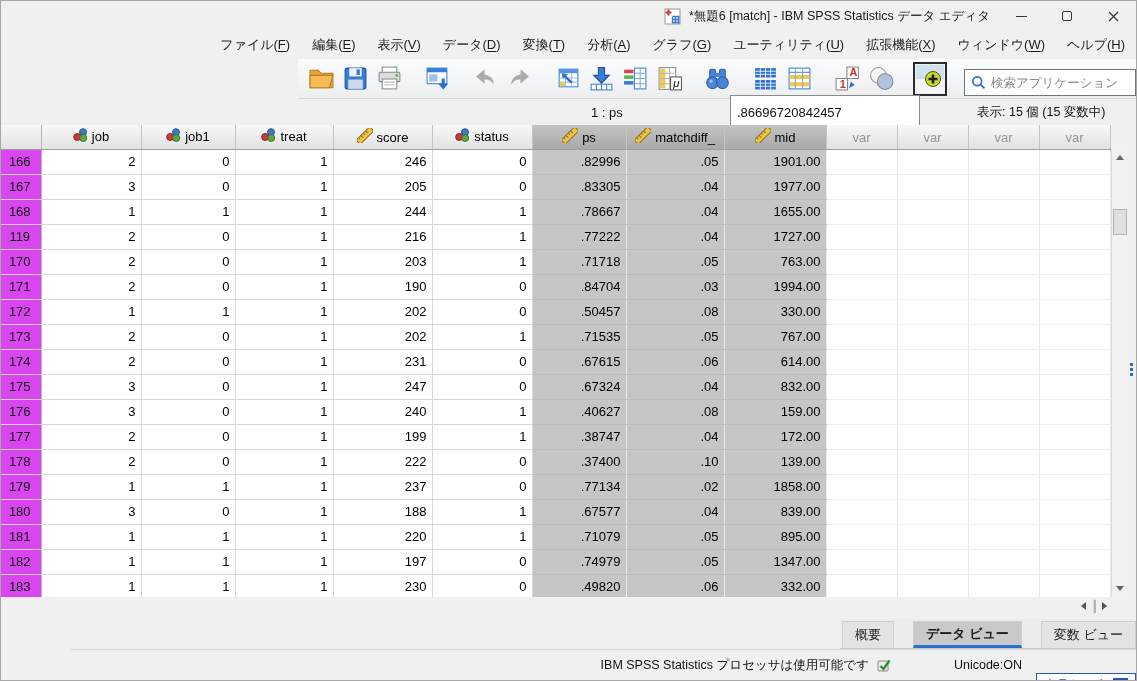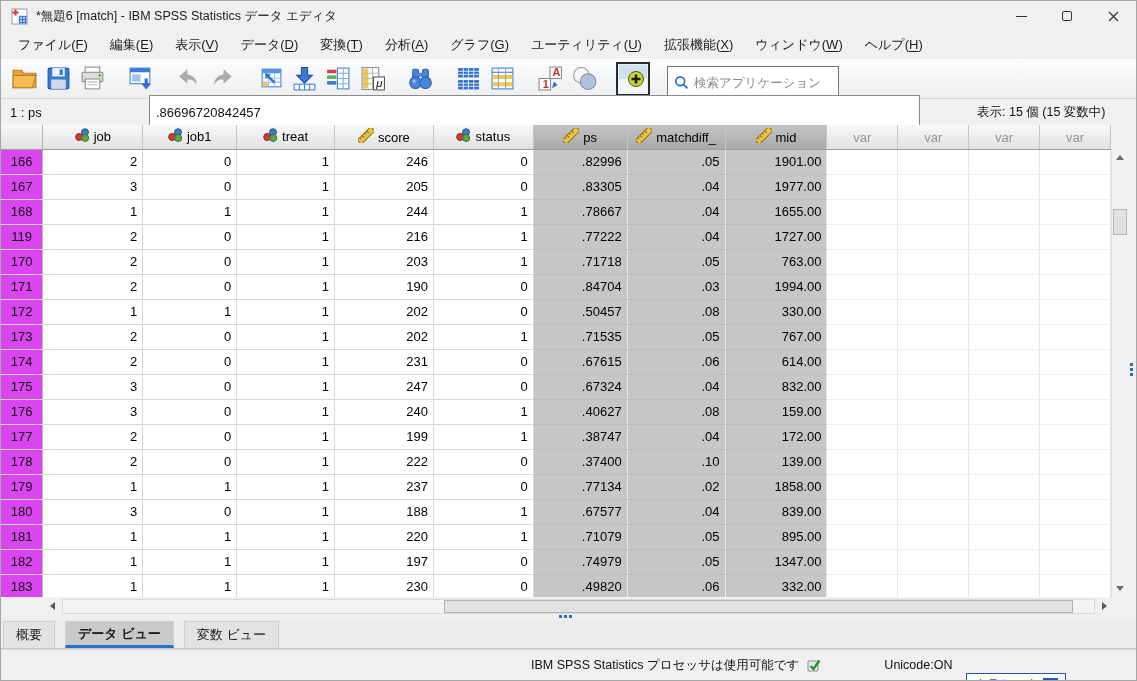--- a/index.html
+++ b/index.html
@@ -1,19 +1,19 @@
 <!DOCTYPE html>
 <html><head>
 <meta charset="utf-8">
 <style>
   * { box-sizing: border-box; margin: 0; padding: 0; }
   html,body { background:#cfcfcf; }
   body { font-family:"Liberation Sans","DejaVu Sans",sans-serif; }
   .window { width:1137px; height:681px; background:#f0f0f0; border:1px solid #a6a6a6;
-            display:flex; flex-direction:column; overflow:hidden; position:relative; }
+            display:flex; flex-direction:column; overflow:hidden; position:relative;align-items:flex-end; }
 
   
   .titlebar { height:30px; display:flex; align-items:center; padding-left:10px; gap:8px;
               font-size:12.5px; color:#1a1a1a; flex:0 0 auto; }
   .win-controls { margin-left:auto; display:flex; height:100%; }
   .win-btn { width:46px; display:flex; align-items:center; justify-content:center; }
   .glyph-min { width:11px; height:1px; background:#333; }
   .glyph-max { width:10px; height:10px; border:1px solid #333; border-radius:2px; }
 
   
@@ -23,21 +23,21 @@
   .menu-item u { text-underline-offset:2px; }
 
   
   .toolbar { height:40px; display:flex; align-items:center; padding-left:6px;
              background:linear-gradient(#fbfcfd,#eceef0); border-bottom:1px solid #d9d9d9; flex:0 0 auto; }
   .tool-icons { display:flex; align-items:center; }
   .tool-btn { width:32px; height:32px; display:flex; align-items:center; justify-content:center; margin:0 1px; }
   .tool-btn.gap { margin-left:15px; }
   .tool-btn.boxed { border:2px solid #2b2b2b; width:34px; height:34px; background:#e9f0f7; }
   .ticon { display:flex; }
-  .search-box { margin-left:16px; width:172px; height:34px; background:#fff; border:1px solid #757575;
+  .search-box { margin-left:16px; width:172px; height:27px; background:#fff; border:1px solid #757575;
                 display:flex; align-items:center; padding:12px 5px; gap:4px;margin-top:8px; }
   .search-box input { border:none; outline:none; flex:1; font-size:12.5px; min-width:0;
                       font-family:inherit; color:#333; }
   .search-box input::placeholder { color:#8a8a8a; }
 
   
   .formula-row { height:26px; display:flex; align-items:center; font-size:13px; color:#111; flex:0 0 auto;gap:32px; }
   .cell-ref { width:116px; padding-left:9px; }
   .formula-input { flex:1; height:34px; border:1px solid #8a8a8a; background:#fff; font-size:13px;
                    padding:0 6px; font-family:inherit; color:#111; }
@@ -79,21 +79,21 @@
   .hs-spacer { width:44px; }
   .hs-btn { width:15px; height:15px; display:flex; align-items:center; justify-content:center; }
   .tri-l { width:0; height:0; border-top:4px solid transparent; border-bottom:4px solid transparent; border-right:5px solid #555; }
   .tri-r { width:0; height:0; border-top:4px solid transparent; border-bottom:4px solid transparent; border-left:5px solid #555; }
   .hs-track { flex:1; height:15px; background:#f3f3f3; border:1px solid #dadada; position:relative; margin:0 2px; }
   .hs-thumb { position:absolute; left:37%; width:61%; top:0; height:13px; background:#e2e2e2; border:1px solid #b3b3b3; }
   .hs-right-spacer { width:24px; }
   .splitter-strip { height:4px; background:#f0f0f0; position:relative; flex:0 0 auto; }
 
   
-  .tabbar { height:30px; background:#ececec; display:flex; align-items:flex-end; padding-left:2px; gap:10px;
+  .tabbar { height:30px; background:#ececec; display:flex; align-items:flex-end; padding-left:2px; gap:19px;
             border-bottom:1px solid #c9c9c9; flex:0 0 auto; }
   .tab { height:27px; padding:0 12px; display:flex; align-items:center; font-size:13px; color:#1a1a1a;
          background:#e3e3e3; border:1px solid #cfcfcf; border-bottom:none; white-space:nowrap; }
   .tab.active { background:#c9c9c9; border-bottom:3px solid #2a6fc9; font-weight:700; }
 
   
   .statusbar { height:31px; background:#f0f0f0; border-top:1px solid #d5d5d5; display:flex; align-items:center;
                font-size:12.5px; color:#111; flex:0 0 auto; }
   .sb-left { width:530px; flex:0 0 auto; }
   .proc-icon { margin-left:7px; display:flex; }

